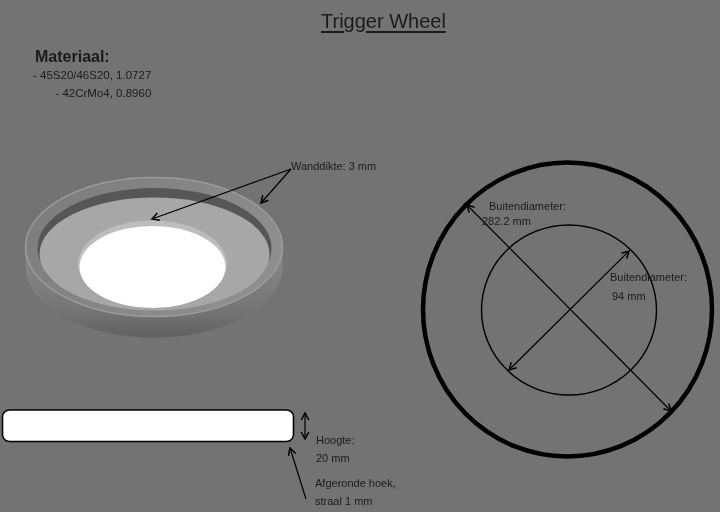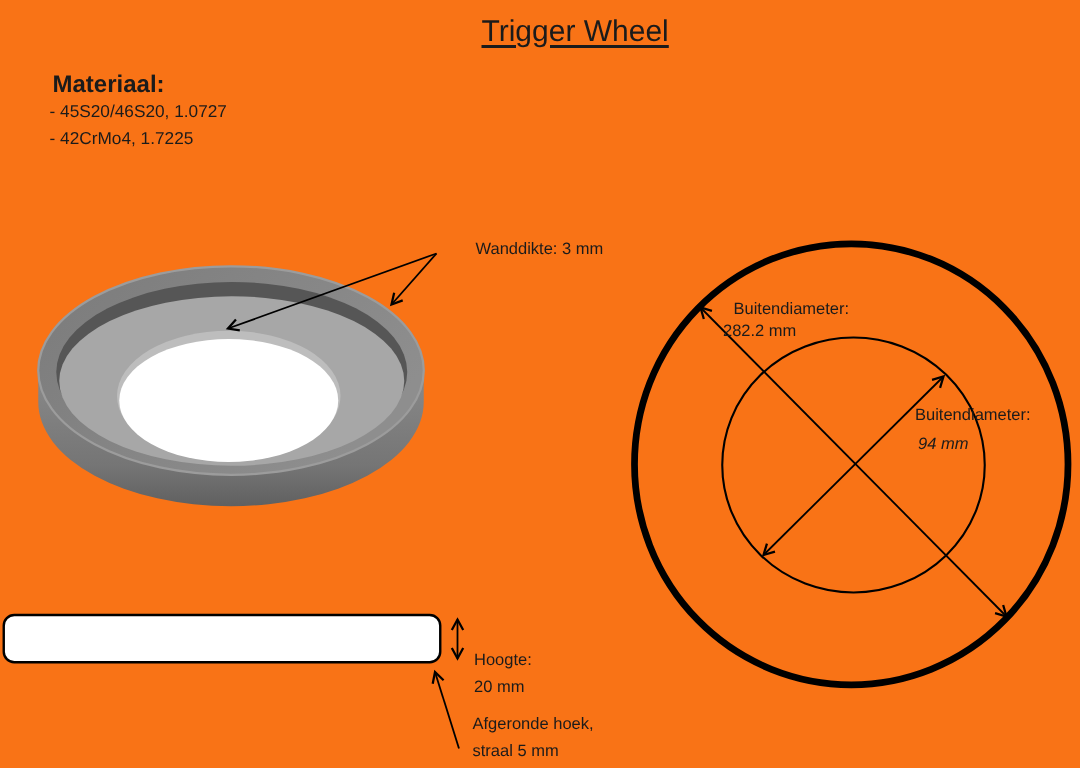--- a/index.html
+++ b/index.html
@@ -4,21 +4,21 @@
 <style>
   html, body {
     margin: 0;
     padding: 0;
     background: #ffffff;
   }
   .canvas {
     position: relative;
     width: 720px;
     height: 512px;
-    background: #f97316;
+    background: #737373;
     overflow: hidden;
     font-family: "Liberation Sans", sans-serif;
     color: #1b1b1b;
   }
   .drawing-svg {
     position: absolute;
     left: 0;
     top: 0;
     width: 720px;
     height: 512px;
@@ -49,26 +49,27 @@
     line-height: 16px;
     white-space: nowrap;
   }
   .mat-items {
     position: absolute;
     left: 33px;
     top: 66px;
     font-size: 11.5px;
     line-height: 18px;
     white-space: nowrap;
+    text-align: right;
   }
-  .lbl-wanddikte   { left: 291px; top: 157px; margin-left: 26px; }
+  .lbl-wanddikte   { left: 291px; top: 157px; }
   .lbl-buiten-1    { left: 489px; top: 197px; }
   .lbl-buiten-2    { left: 482px; top: 212px; }
   .lbl-binnen-1    { left: 610px; top: 268px; }
-  .lbl-binnen-2    { left: 612px; top: 287px; font-style: italic; }
+  .lbl-binnen-2    { left: 612px; top: 287px; }
   .lbl-hoogte      { left: 316px; top: 407px; margin-top: 24px; }
   .lbl-hoek        { left: 315px; top: 474px; }
 </style>
 </head>
 <body>
 
 <div class="canvas">
 
   <svg class="drawing-svg" viewBox="0 0 720 512">
     <defs>
@@ -112,34 +113,34 @@
       <line x1="305" y1="413" x2="305" y2="439" stroke="#000000" stroke-width="1.2" marker-start="url(#ah)" marker-end="url(#ah)"></line>
       <line x1="306" y1="499" x2="290" y2="448" stroke="#000000" stroke-width="1.2" marker-end="url(#ah)"></line>
     </g>
   </svg>
 
   <div class="page-title">Trigger Wheel</div>
 
   <div class="mat-heading">Materiaal:</div>
   <div class="mat-items">
     <div>- 45S20/46S20, 1.0727</div>
-    <div>- 42CrMo4, 1.7225</div>
+    <div>- 42CrMo4, 0.8960</div>
   </div>
 
   <div class="lbl lbl-wanddikte">Wanddikte: 3 mm</div>
 
   <div class="lbl lbl-buiten-1">Buitendiameter:</div>
   <div class="lbl lbl-buiten-2">282.2 mm</div>
 
   <div class="lbl lbl-binnen-1">Buitendiameter:</div>
   <div class="lbl lbl-binnen-2">94 mm</div>
 
   <div class="lbl lbl-hoogte">
     <div>Hoogte:</div>
     <div>20 mm</div>
   </div>
 
   <div class="lbl lbl-hoek">
     <div>Afgeronde hoek,</div>
-    <div>straal 5 mm</div>
+    <div>straal 1 mm</div>
   </div>
 
 </div>
 
 </body></html>

